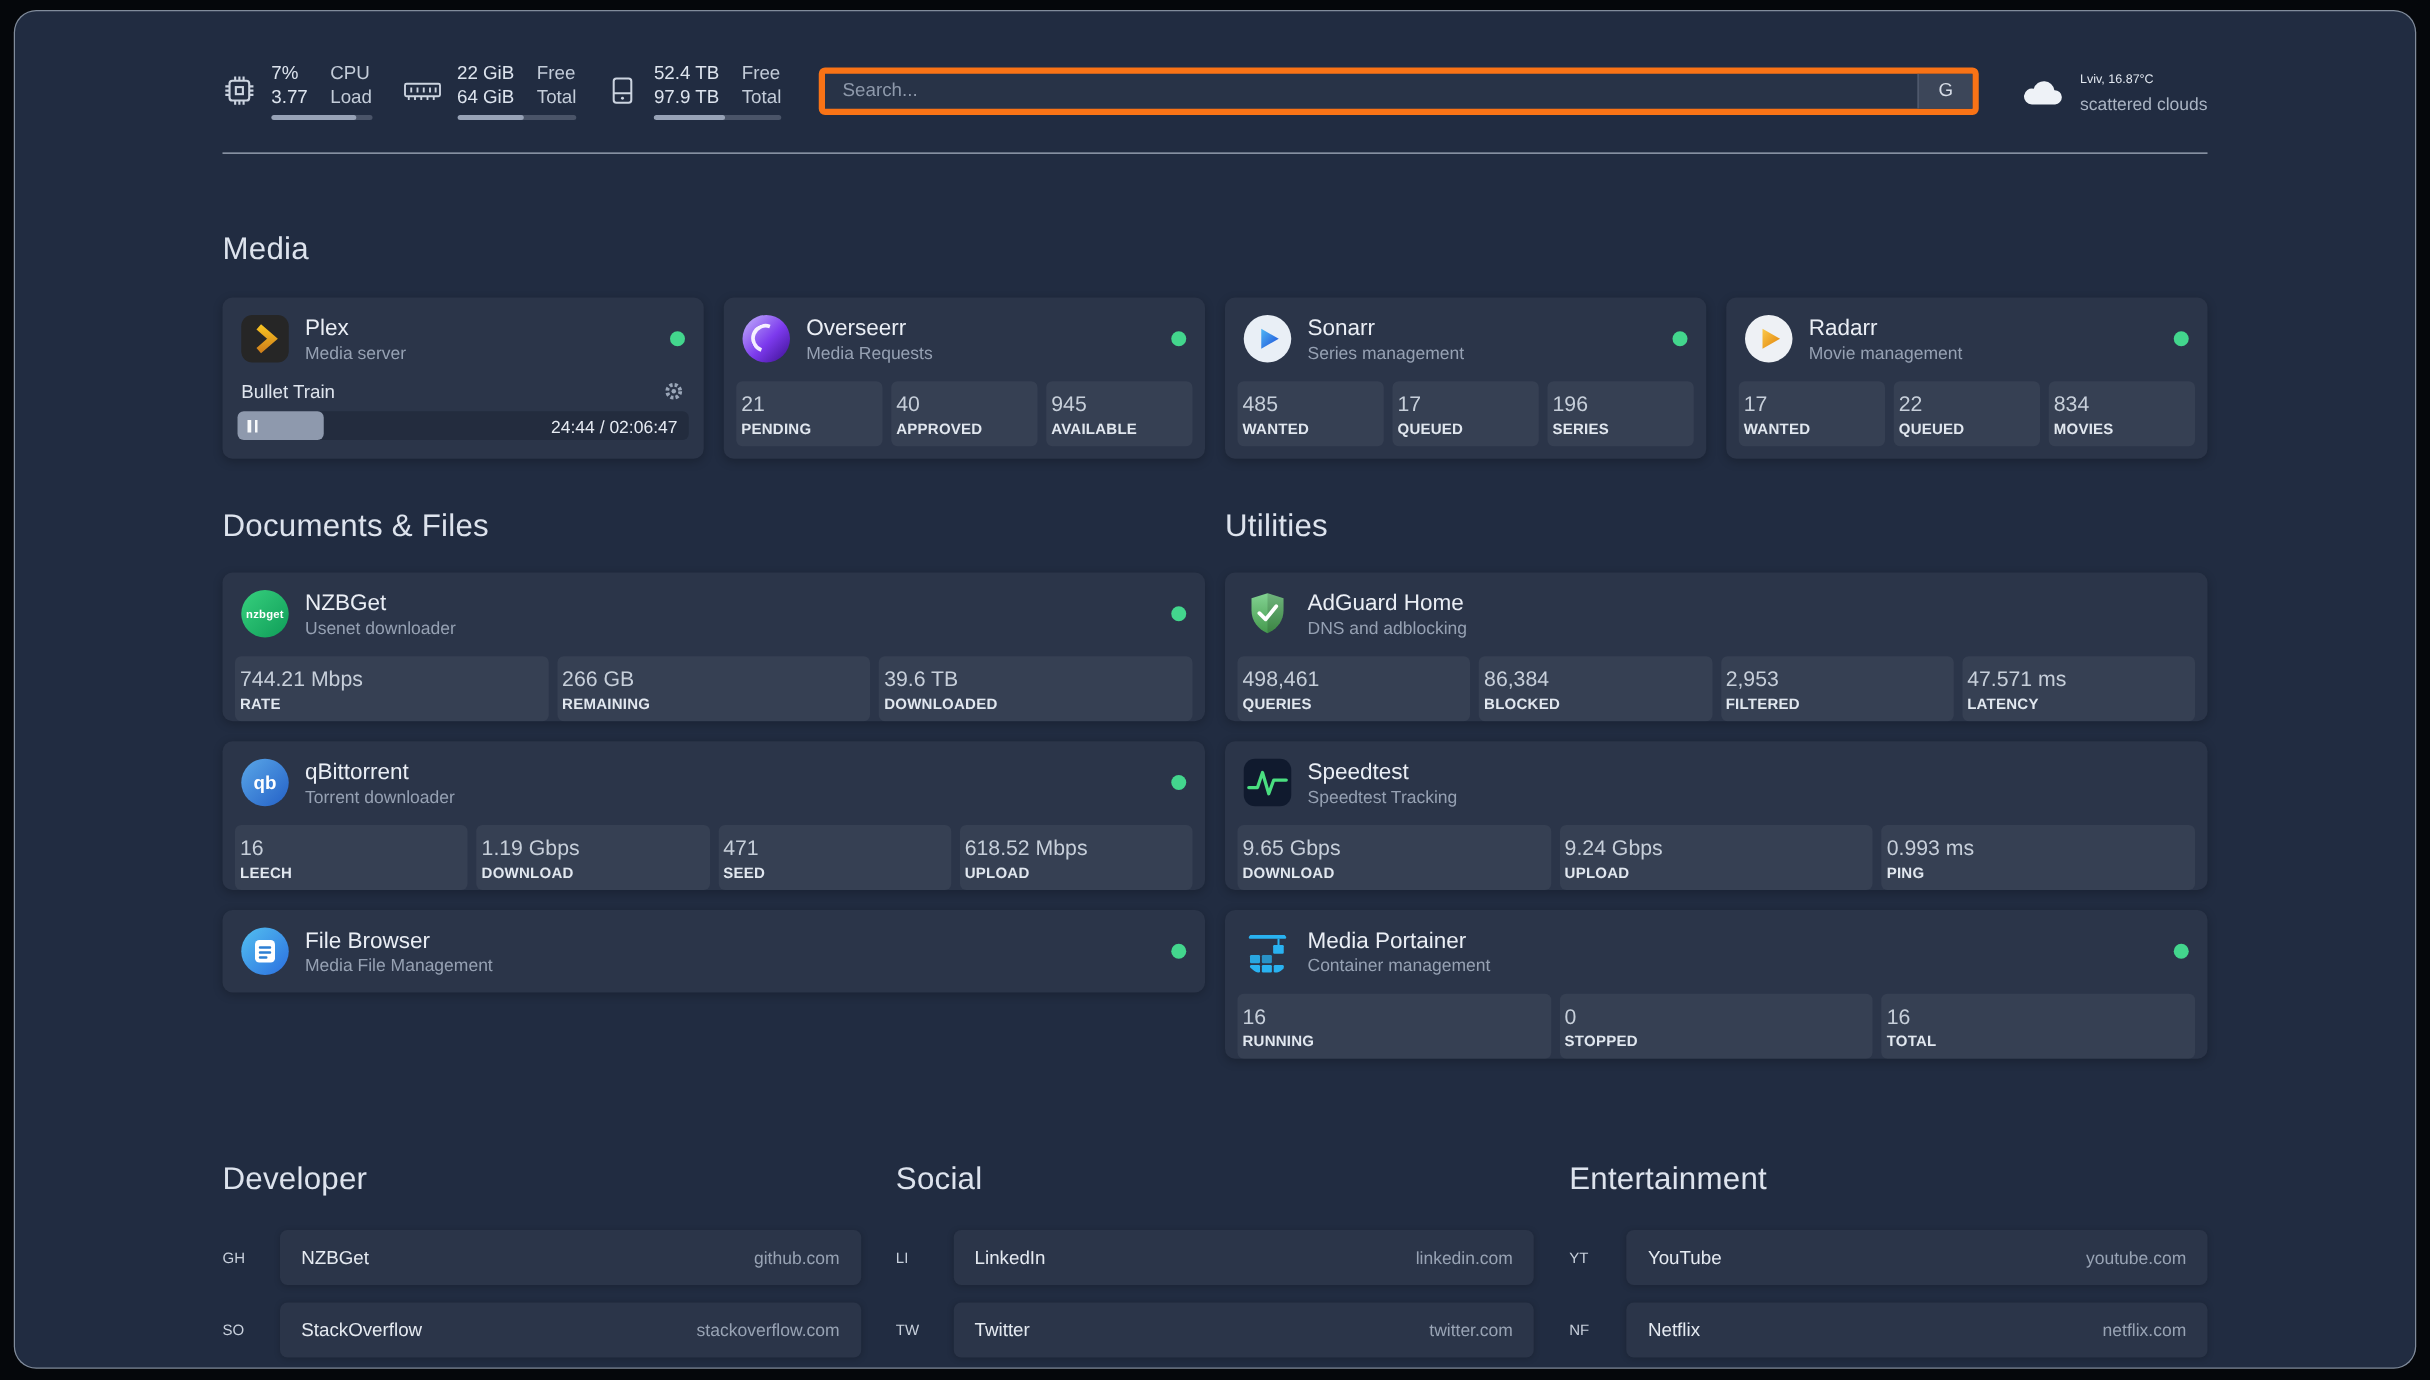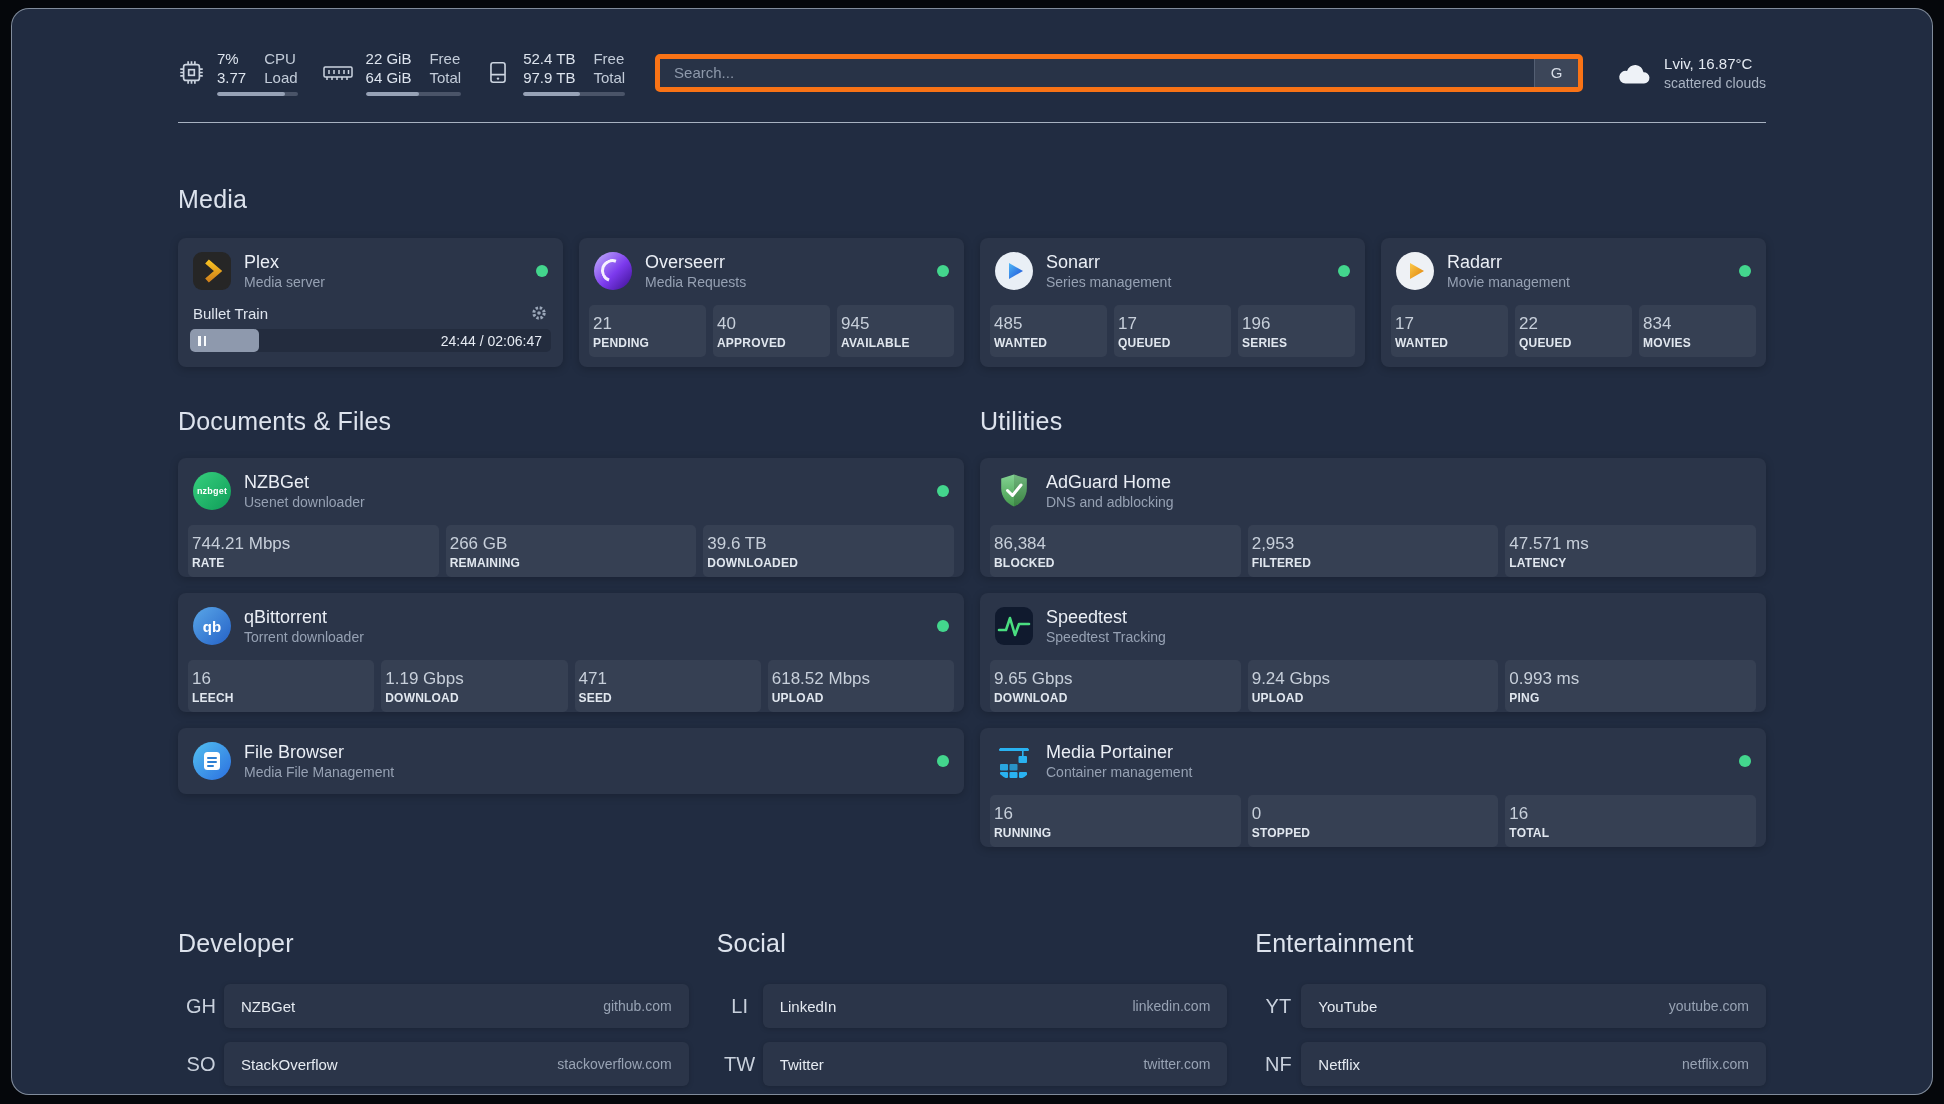--- a/index.html
+++ b/index.html
@@ -30,21 +30,21 @@
     flex: 1; background: transparent; border: none; outline: none;
     padding: 0 14px; font-size: 15px; color: #e6ebf2; font-family: inherit;
   }
   .searchbox input::placeholder { color: #8e99ab; }
   .search-provider {
     width: 44px; display: flex; align-items: center; justify-content: center;
     background: #3c4659; border-left: 1px solid #545f73; color: #d7dde7; font-size: 15px; cursor: pointer;
   }
 
   .weather { display: flex; align-items: center; gap: 11px; }
-  .weather-text .w-loc { font-size: 15px; color: #e3e9f1; line-height: 20px; }
+  .weather-text .w-loc { font-size: 10px; color: #e3e9f1; line-height: 20px; }
   .weather-text .w-cond { font-size: 14px; color: #aab4c3; line-height: 18px; }
 
   .divider { border: none; border-top: 1px solid rgba(203,213,225,.8); margin-top: 26px; }
 
   
   .section-title { font-size: 25px; font-weight: 500; color: #dde3ed; letter-spacing: .2px; }
   .title-media { margin: 62px 0 24px; }
   .col-title { margin: 40px 0 22px; }
   .bm-title { margin: 66px 0 26px; }
 
@@ -102,21 +102,21 @@
   .icon-nzbget { background: linear-gradient(135deg, #37d07e, #0f9d58); }
   .icon-nzbget span { color: #fff; font-size: 9px; font-weight: 700; letter-spacing: .2px; }
   .icon-qbittorrent { background: linear-gradient(135deg, #5aa7e8, #2461c7); }
   .icon-qbittorrent span { color: #fff; font-size: 15px; font-weight: 700; }
   .icon-filebrowser { background: linear-gradient(135deg, #53c0f0, #2b6fe0); }
   .icon-speedtest { background: #101a2e; }
 
   
   .bookmarks { display: grid; grid-template-columns: 1fr 1fr 1fr; gap: 0 28px; }
   .bm-row { display: flex; align-items: center; margin-bottom: 14px; height: 44px; }
-  .bm-abbr { width: 46px; flex: none; font-size: 20px; color: #c8d0dc; text-align: center; }
+  .bm-abbr { width: 46px; flex: none; font-size: 12px; color: #c8d0dc; }
   .bm-pill {
     flex: 1; height: 44px; background: #2b3549; border-radius: 6px;
     display: flex; align-items: center; justify-content: space-between;
     padding: 0 17px; cursor: pointer; box-shadow: 0 1px 5px rgba(0,0,0,.18);
   }
   .bm-name { font-size: 15px; color: #e5eaf1; }
   .bm-url { font-size: 14px; color: #98a3b4; }
 </style>
 </head>
 <body>
@@ -449,20 +449,24 @@
                 <path d="M19 2.5v32C26.5 31.3 31.8 25 31.8 16.2V6.6z" fill="rgba(0,0,0,.14)"></path>
                 <polyline points="12.5,18.5 17.5,23.5 26,13" stroke="#ffffff" stroke-width="3" fill="none" stroke-linecap="round" stroke-linejoin="round"></polyline>
               </svg>
             </div>
             <div class="svc-titles">
               <div class="svc-name">AdGuard Home</div>
               <div class="svc-sub">DNS and adblocking</div>
             </div>
           </div>
           <div class="stats">
+            <div class="stat">
+              <div class="stat-value">498,461</div>
+                <div class="stat-label">QUERIES</div>
+            </div>
             <div class="stat">
               <div class="stat-value">86,384</div>
                 <div class="stat-label">BLOCKED</div>
             </div>
             <div class="stat">
               <div class="stat-value">2,953</div>
                 <div class="stat-label">FILTERED</div>
             </div>
             <div class="stat">
               <div class="stat-value">47.571 ms</div>

